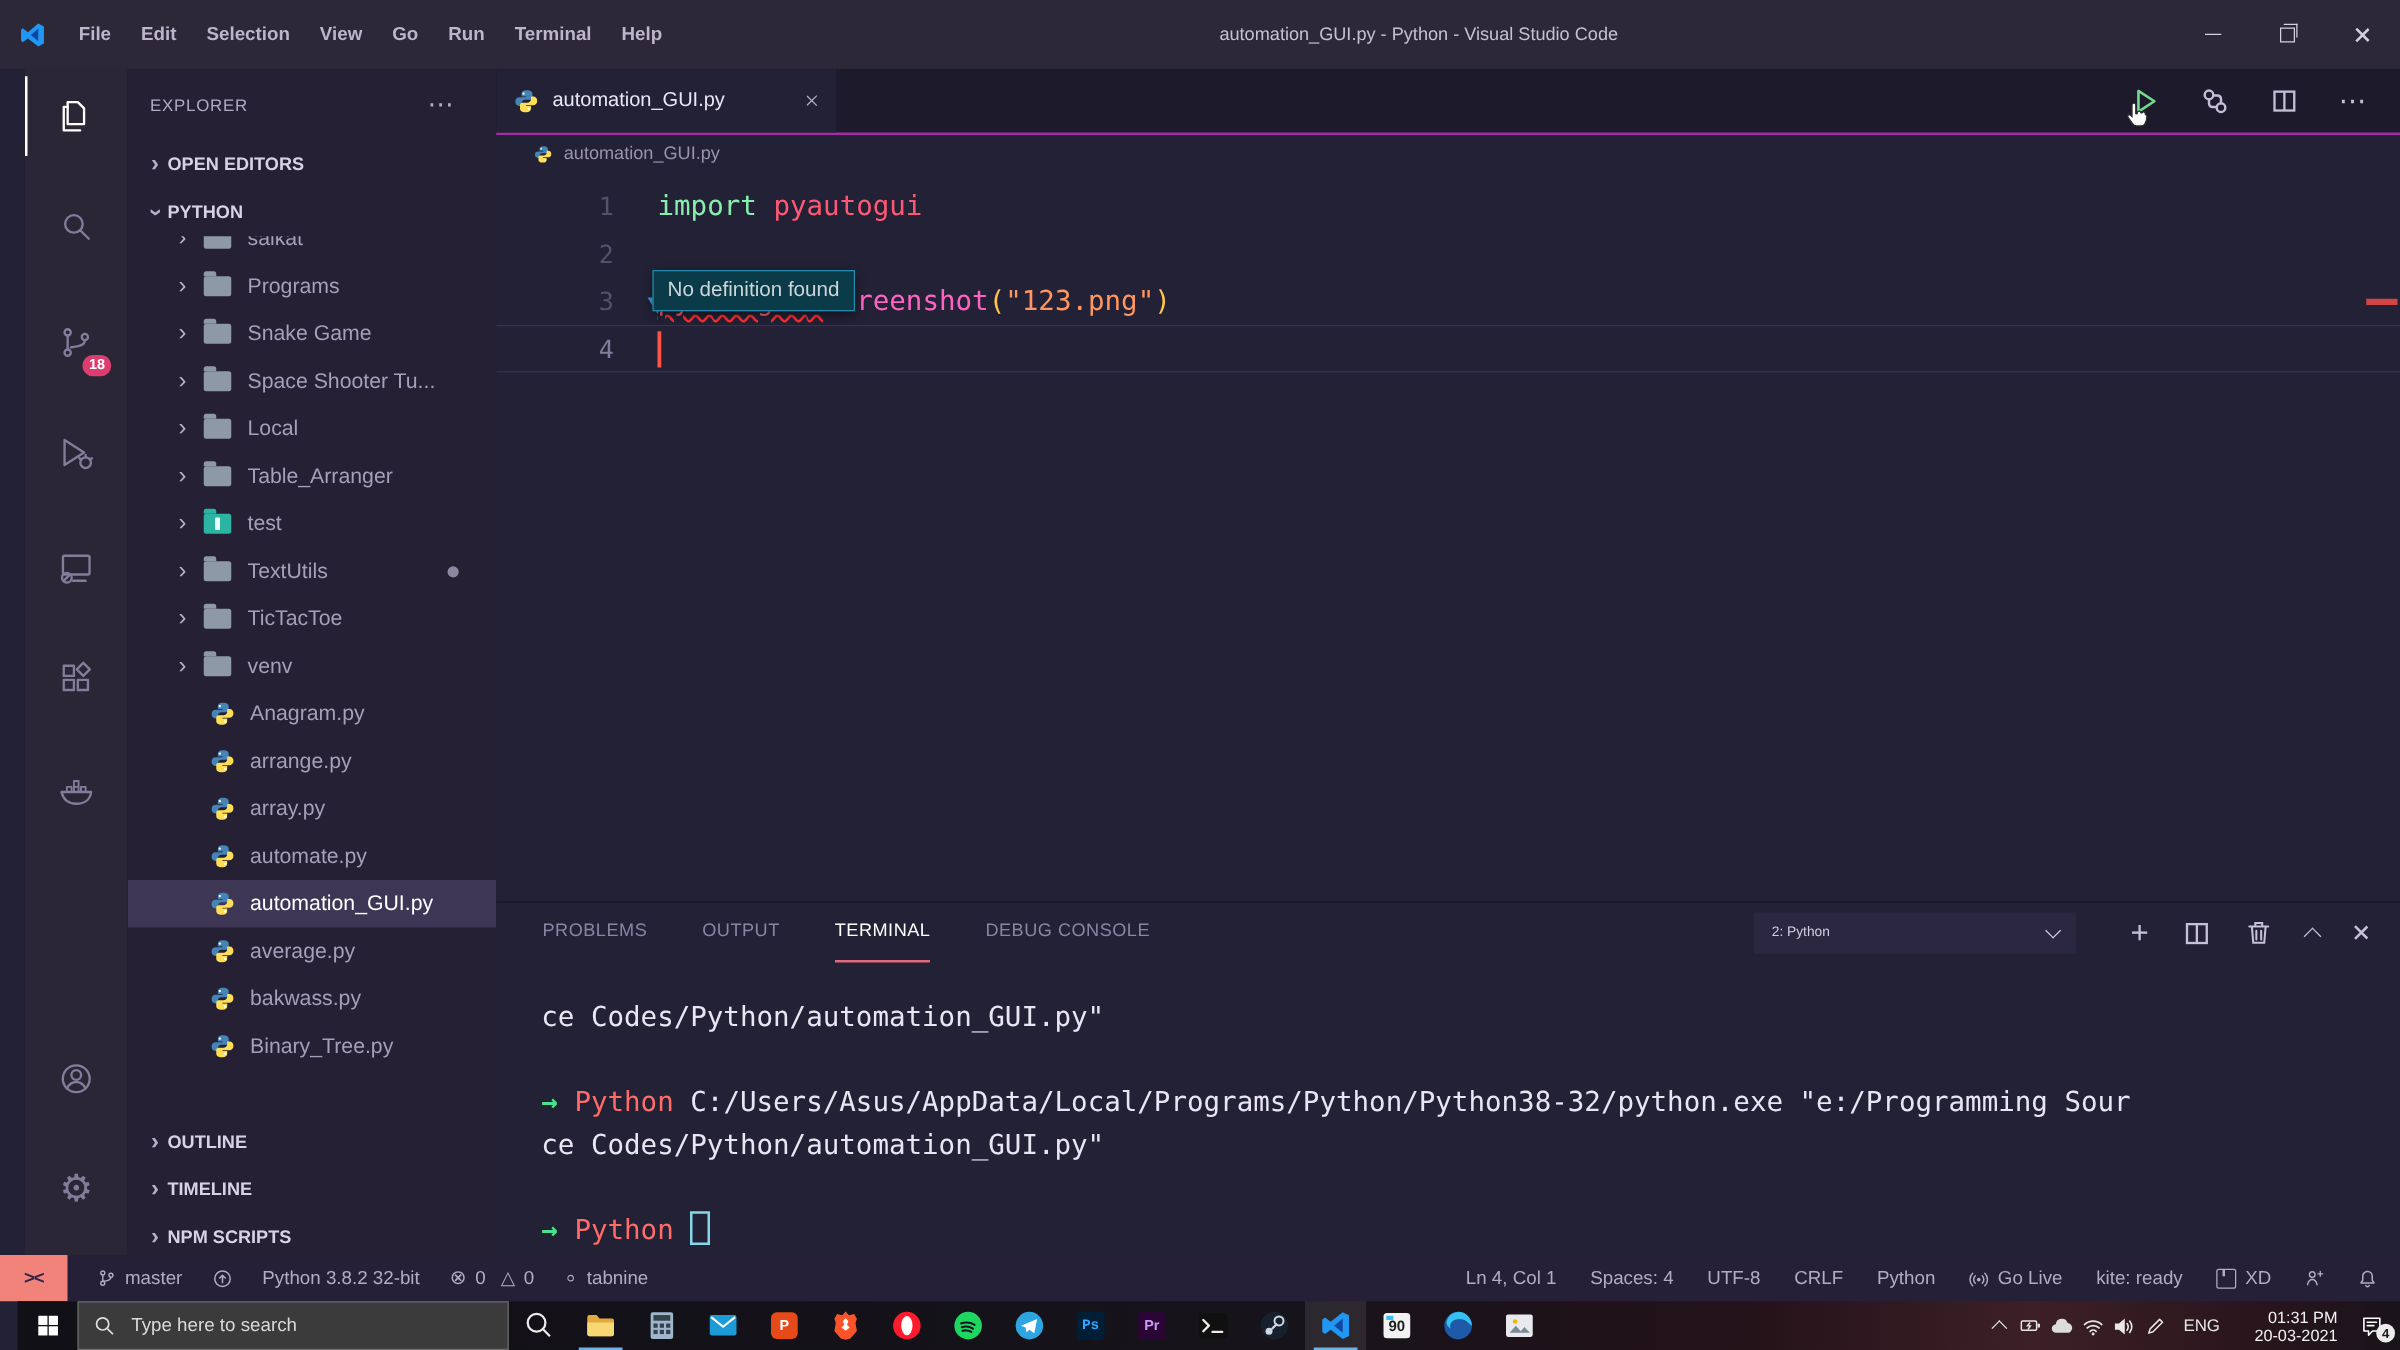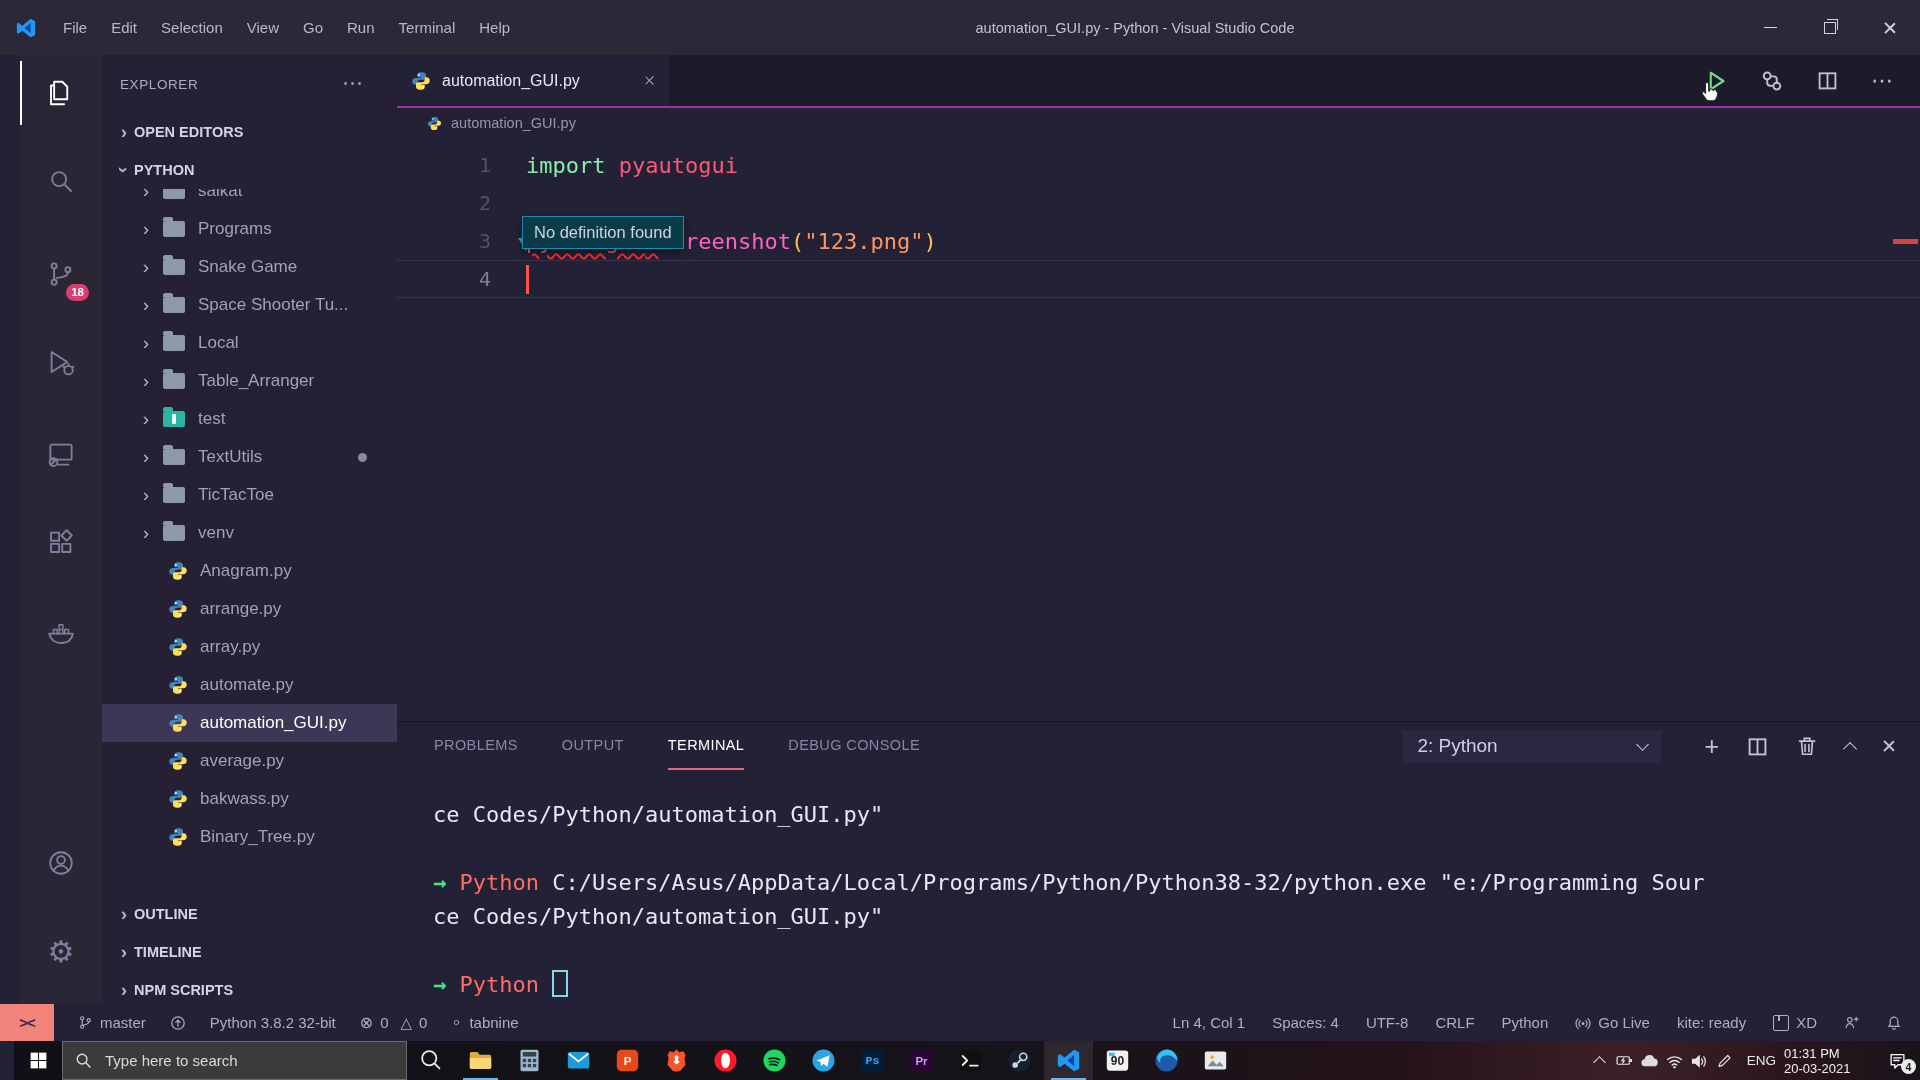--- a/index.html
+++ b/index.html
@@ -1,20 +1,20 @@
 <!DOCTYPE html>
 <html><head>
 <meta charset="utf-8">
 <style>
   html,body{margin:0;padding:0;width:1920px;height:1080px;overflow:hidden;background:#232136;
     font-family:"Liberation Sans",sans-serif;-webkit-font-smoothing:antialiased;}
   
   #titlebar{position:absolute;top:0;left:0;width:1920px;height:55px;background:#2d2837;display:flex;align-items:center;color:#bcb5cb;z-index:20;}
   .vslogo{margin:0 14px 0 15px;display:flex;}
-  .menu-item{padding:0 12px;font-size:15px;height:100%;display:flex;align-items:center;cursor:default;}
+  .menu-item{padding:0 12px;font-size:15px;height:100%;display:flex;align-items:center;cursor:default;font-weight:bold;}
   #win-title{position:absolute;left:1135px;transform:translateX(-50%);font-size:14.5px;color:#c6c0d4;white-space:nowrap;}
   #win-controls{position:absolute;right:0;top:0;height:55px;display:flex;}
   .wc{width:60px;display:flex;align-items:center;justify-content:center;color:#d5d0df;}
   .minline{width:13px;height:1.6px;background:currentColor;display:block;}
   .maxbox{width:10px;height:10px;border:1.4px solid currentColor;position:relative;display:block;}
   .maxbox::before{content:"";position:absolute;left:2px;top:-4px;width:10px;height:10px;border:1.4px solid currentColor;border-left:none;border-bottom:none;}
   .xicon{position:relative;width:14px;height:14px;display:block;}
   .xicon::before,.xicon::after{content:"";position:absolute;left:6.3px;top:0;width:1.6px;height:14px;background:currentColor;}
   .xicon::before{transform:rotate(45deg);}.xicon::after{transform:rotate(-45deg);}
   .xicon.small{width:11px;height:11px;}
@@ -67,21 +67,21 @@
   .err{text-decoration-line:underline;text-decoration-style:wavy;text-decoration-color:#ff2f2f;text-decoration-thickness:1.5px;text-underline-offset:4px;}
   #tooltip{position:absolute;left:125px;top:78px;height:31px;background:#0b3a48;border:1px solid #1f8cae;color:#ccd6da;font-size:16.5px;display:flex;align-items:center;padding:0 11px;font-family:"Liberation Sans",sans-serif;z-index:6;box-shadow:0 3px 8px rgba(0,0,0,.45);white-space:nowrap;}
   #bluemark{position:absolute;left:121px;top:100px;width:0;height:0;border-left:8px solid transparent;border-right:8px solid transparent;border-top:13px solid #3f9bd8;z-index:4;}
   #ruler-mark{position:absolute;right:2px;top:101px;width:25px;height:5px;background:#d24545;}
   
   #panel{height:282px;border-top:1px solid #171422;position:relative;flex:none;}
   #ptabs{height:48px;display:flex;align-items:center;padding-left:37px;gap:44px;color:#8b84a6;}
   .ptab{height:100%;display:flex;align-items:center;border-bottom:2px solid transparent;font-size:14.5px;letter-spacing:.4px;box-sizing:border-box;}
   .ptab.active{color:#ffffff;border-bottom-color:#e0697c;}
   #pcontrols{position:absolute;right:24px;top:0;height:48px;display:flex;align-items:center;gap:27px;color:#c6c0d8;}
-  #shell-select{width:258px;height:33px;background:#2b2741;display:flex;align-items:center;justify-content:space-between;padding:0 14px;font-size:19px;color:#d2cce2;box-sizing:border-box;margin-right:16px;}
+  #shell-select{width:258px;height:33px;background:#2b2741;display:flex;align-items:center;justify-content:space-between;padding:0 14px;font-size:11px;color:#d2cce2;box-sizing:border-box;margin-right:16px;}
   .cdown{width:8px;height:8px;border-right:1.6px solid currentColor;border-bottom:1.6px solid currentColor;transform:rotate(45deg);display:block;margin-top:-4px;}
   .cup{width:9px;height:9px;border-right:1.6px solid currentColor;border-bottom:1.6px solid currentColor;transform:rotate(-135deg);display:block;margin-top:5px;}
   .plusglyph{font-size:25px;line-height:1;font-weight:normal;}
   #term{position:absolute;top:48px;left:0;right:0;bottom:0;padding:28px 0 0 36px;font-family:"DejaVu Sans Mono",monospace;font-size:22px;line-height:34px;color:#e9e5f2;white-space:pre;overflow:hidden;}
   .ta{color:#49e18a;font-weight:bold;}
   .tr{color:#ff6b66;}
   .tcursor{display:inline-block;width:12px;height:23px;border:2px solid #86d7ea;vertical-align:-5px;}
   
   #statusbar{position:absolute;top:1004px;left:0;width:1920px;height:37px;background:#252038;display:flex;align-items:center;color:#b2abc6;font-size:15px;z-index:20;}
   .sb-remote{width:54px;height:37px;background:#f1837b;color:#33254a;display:flex;align-items:center;justify-content:center;font-weight:bold;font-size:15px;letter-spacing:-1px;flex:none;}
@@ -101,21 +101,21 @@
   .tb-search input::placeholder{color:#dadada;}
   #tb-apps{display:flex;height:39px;flex:none;}
   .tb-app{width:49px;height:39px;display:flex;align-items:center;justify-content:center;position:relative;}
   .tb-app.active::after{content:"";position:absolute;bottom:0;left:7px;right:7px;height:2.5px;background:#6db3e8;}
   .tb-app.hl{background:rgba(255,255,255,.09);}
   .applabel{position:absolute;font-weight:bold;font-size:11.5px;pointer-events:none;}
   .lb-p{color:#fff;}.lb-ps{color:#31a8ff;font-family:Liberation Mono, monospace;}.lb-pr{color:#cf96ff;}.lb-90{color:#1f1f1f;font-size:12px;}
   #tray{margin-left:auto;display:flex;align-items:center;height:39px;color:#e8e8e8;padding-right:6px;}
   .tray-ico{width:25px;display:flex;align-items:center;justify-content:center;flex:none;}
   .tray-lang{font-size:13.5px;margin:0 8px 0 10px;}
-  .tray-clock{width:86px;text-align:left;font-size:13px;line-height:15px;color:#f2f2f2;}
+  .tray-clock{width:86px;text-align:right;font-size:13px;line-height:15px;color:#f2f2f2;}
   .tray-action{position:relative;margin:0 12px 0 14px;width:26px;display:flex;justify-content:center;}
   .tray-badge{position:absolute;right:-6px;bottom:-5px;background:#ececec;color:#1b1b1b;font-size:10.5px;width:15px;height:15px;border-radius:50%;display:flex;align-items:center;justify-content:center;font-weight:bold;}
   .show-desktop{width:5px;height:39px;border-left:1px solid #4a4a4a;flex:none;}
   
   #handcursor{position:absolute;left:1698px;top:80px;z-index:99;pointer-events:none;}
   svg{display:block;}
 </style>
 </head>
 <body>
 

